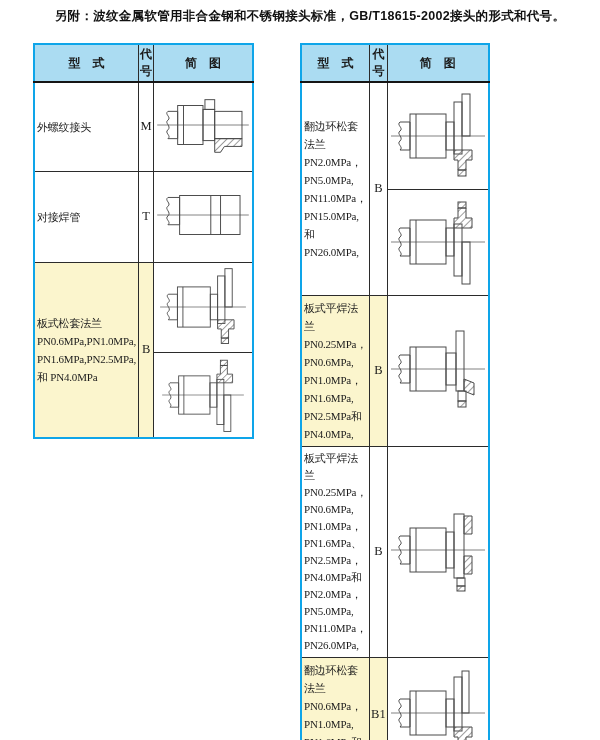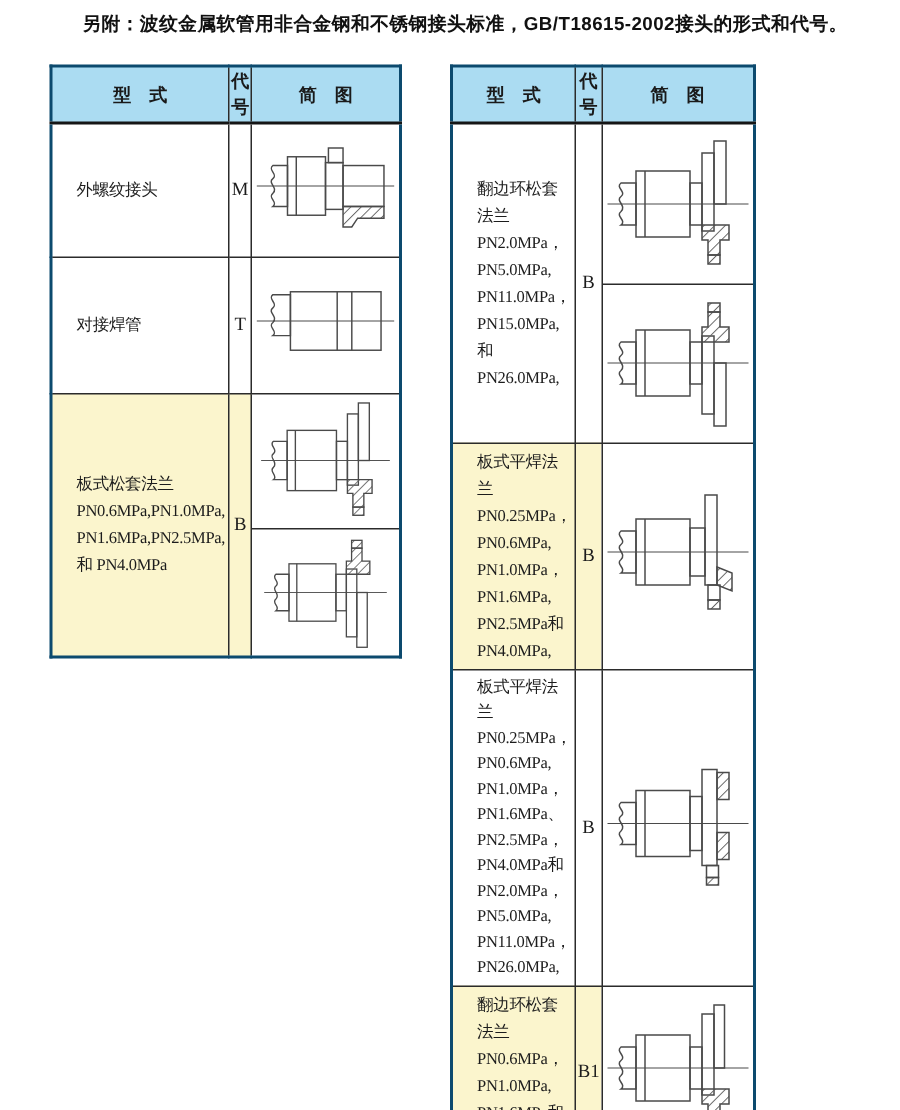--- a/index.html
+++ b/index.html
@@ -8,33 +8,33 @@
     background:#ffffff;
     font-family:"Liberation Serif", serif;
     color:#1c1c1c;
   }
   .note {
     position:absolute; left:30px; top:8px; width:560px;
     font-family:"Liberation Sans", sans-serif;
     font-weight:bold; font-size:12.5px; letter-spacing:0.3px; color:#111;text-align:center;
   }
   .tables { position:absolute; left:33px; top:43px; }
-  table { border-collapse:collapse; table-layout:fixed; border:2px solid #0c4a6e; background:#fff; }
+  table { border-collapse:collapse; table-layout:fixed; border:2px solid #0ea5e9; background:#fff; }
   .t-left  { position:absolute; left:0;    top:0; }
   .t-right { position:absolute; left:267px; top:0; }
   th, td { border:1px solid var(--border,#2b2b2b); }
   th {
     background:var(--header-bg,#abdcf2);
     height:23px; font-size:12px; font-weight:bold;
     font-family:"Liberation Sans", sans-serif; color:#1a1a1a;
     border-bottom:2px solid #151515;
   }
   .cell-type {
     font-size:11px; line-height:18px; letter-spacing:-0.2px;
-    padding:3px 2px 3px 16px; vertical-align:middle; white-space:pre-line;
+    padding:3px 2px 3px 2px; vertical-align:middle; white-space:pre-line;
   }
   .tight .cell-type { line-height:17px; }
   .cell-code { text-align:center; vertical-align:middle; font-size:12.5px; }
   .cell-diagram { text-align:center; vertical-align:middle; padding:0; background:#fff; }
   .hl { background:var(--hl-bg,#fbf5cd); }
   .split { padding:0; }
   .half { display:flex; align-items:center; justify-content:center; }
   .half-top { border-bottom:1px solid var(--border,#2b2b2b); }
   svg.dg * { stroke:#4a4a4a; stroke-width:1; fill:none; }
   svg.dg .h { fill:url(#hatch); }

